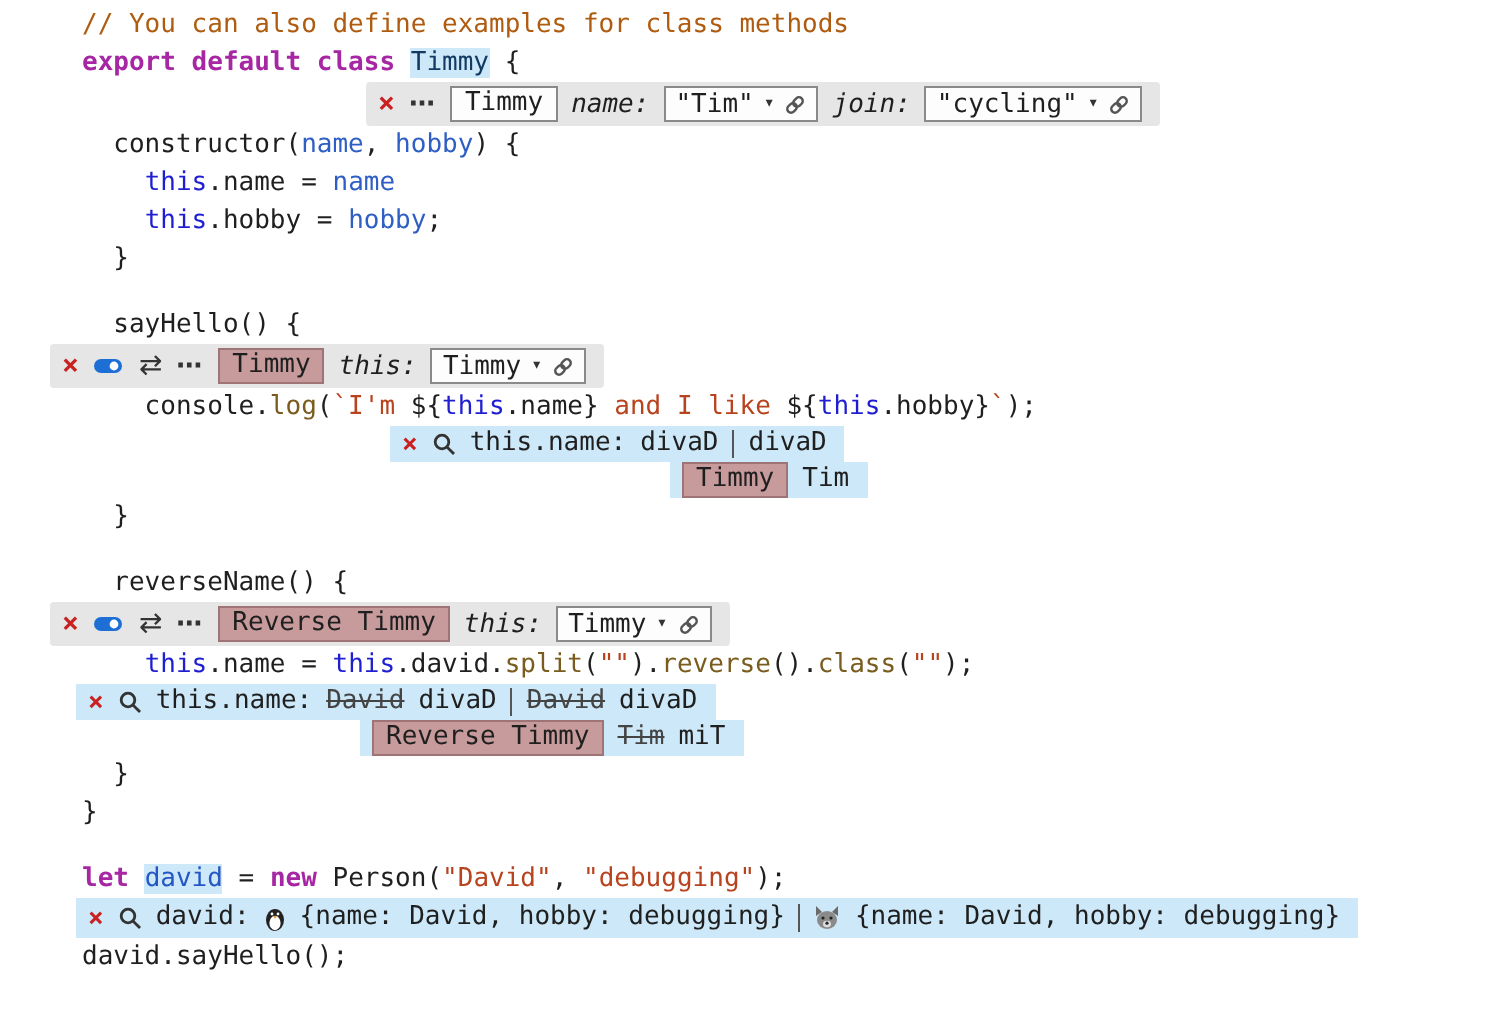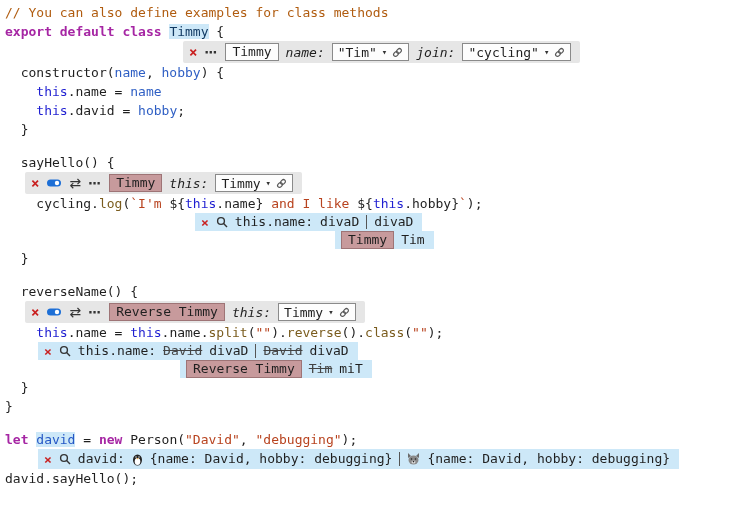--- a/index.html
+++ b/index.html
@@ -2,21 +2,21 @@
 <html style="--text: #1f1f1f; --comment: #b05c10; --keyword: #a626a4; --string: #b8431f; --kw-this: #1f1fd1; --param: #2f5fc4; --fn: #7a5c1e; --close: #c92121; --widget-bg: #e6e6e6; --chip-bg: #c79a9c; --chip-border: #9e7476; --box-bg: #fdfdfd; --box-border: #8a8a8a; --result-bg: #cde8f8; --hl-bg: #cde8f8; --class-name: #123a63; --var-name: #2457c5; --toggle-blue: #1d6fd6;"><head>
 <meta charset="utf-8">
 <style>
   html,body{margin:0;padding:0;background:#ffffff;}
   body{
     width:749px;height:516px;overflow:hidden;
     font-family:"DejaVu Sans Mono", monospace;
     font-size:13px;color:var(--text,#1f1f1f);
   }
   .page{padding:3px 0 0 5px;}
-  .line{white-space:pre;height:19px;line-height:19px;}
+  .line{white-space:pre;height:19px;line-height:19px;margin-left:36px;}
   .blank{height:14px;}
   .tk-cm{color:var(--comment,#b05c10);}
   .tk-kw{color:var(--keyword,#a626a4);font-weight:bold;}
   .tk-str{color:var(--string,#b8431f);}
   .tk-this{color:var(--kw-this,#1f1fd1);}
   .tk-param{color:var(--param,#2f5fc4);}
   .tk-fn{color:var(--fn,#7a5c1e);}
   .hl-cls{background:var(--hl-bg,#cde8f8);color:var(--class-name,#123a63);}
   .hl-var{background:var(--hl-bg,#cde8f8);color:var(--var-name,#2457c5);}
   .wrow{
@@ -86,21 +86,21 @@
             <rect x="5" y="3.6" width="5.2" height="3.8" rx="1.9"></rect>
           </g>
         </svg>
     </span>
   </div>
 
   <div class="line"><span>  constructor(</span><span class="tk-param">name</span><span>, </span><span class="tk-param">hobby</span><span>) {</span></div>
 
   <div class="line"><span>    </span><span class="tk-this">this</span><span>.name = </span><span class="tk-param">name</span></div>
 
-  <div class="line"><span>    </span><span class="tk-this">this</span><span>.david = </span><span class="tk-param">hobby</span><span>;</span></div>
+  <div class="line"><span>    </span><span class="tk-this">this</span><span>.hobby = </span><span class="tk-param">hobby</span><span>;</span></div>
 
   <div class="line"><span>  }</span></div>
 
   <div class="blank"></div>
 
   <div class="line"><span>  sayHello() {</span></div>
 
   <div class="wrow" style="margin-left:20px">
     <span class="close">×</span>
     <svg class="ico" width="16" height="12" viewBox="0 0 16 12">
@@ -116,21 +116,21 @@
       <span class="caret">▾</span>
       <svg class="ico" width="11" height="11" viewBox="0 0 11 11">
           <g transform="rotate(-45 5.5 5.5)" fill="none" stroke="#555" stroke-width="1.2">
             <rect x="0.8" y="3.6" width="5.2" height="3.8" rx="1.9"></rect>
             <rect x="5" y="3.6" width="5.2" height="3.8" rx="1.9"></rect>
           </g>
         </svg>
     </span>
   </div>
 
-  <div class="line"><span>    cycling.</span><span class="tk-fn">log</span><span>(</span><span class="tk-str">`I'm </span><span>${</span><span class="tk-this">this</span><span>.name</span><span>}</span><span class="tk-str"> and I like </span><span>${</span><span class="tk-this">this</span><span>.hobby</span><span>}</span><span class="tk-str">`</span><span>);</span></div>
+  <div class="line"><span>    console.</span><span class="tk-fn">log</span><span>(</span><span class="tk-str">`I'm </span><span>${</span><span class="tk-this">this</span><span>.name</span><span>}</span><span class="tk-str"> and I like </span><span>${</span><span class="tk-this">this</span><span>.hobby</span><span>}</span><span class="tk-str">`</span><span>);</span></div>
 
   <div class="res" style="margin-left:190px">
     <span class="close">×</span>
     <svg class="ico" width="12" height="12" viewBox="0 0 12 12" fill="none" stroke="#333" stroke-width="1.4">
         <circle cx="5" cy="5" r="3.4"></circle>
         <line x1="7.6" y1="7.6" x2="11" y2="11"></line>
       </svg>
     <span>this.name:</span>
     <span>divaD</span>
     <span class="vsep"></span>
@@ -163,21 +163,21 @@
       <span class="caret">▾</span>
       <svg class="ico" width="11" height="11" viewBox="0 0 11 11">
           <g transform="rotate(-45 5.5 5.5)" fill="none" stroke="#555" stroke-width="1.2">
             <rect x="0.8" y="3.6" width="5.2" height="3.8" rx="1.9"></rect>
             <rect x="5" y="3.6" width="5.2" height="3.8" rx="1.9"></rect>
           </g>
         </svg>
     </span>
   </div>
 
-  <div class="line"><span>    </span><span class="tk-this">this</span><span>.name = </span><span class="tk-this">this</span><span>.name.</span><span class="tk-fn">split</span><span>(</span><span class="tk-str">""</span><span>).</span><span class="tk-fn">reverse</span><span>().</span><span class="tk-fn">class</span><span>(</span><span class="tk-str">""</span><span>);</span></div>
+  <div class="line"><span>    </span><span class="tk-this">this</span><span>.name = </span><span class="tk-this">this</span><span>.david.</span><span class="tk-fn">split</span><span>(</span><span class="tk-str">""</span><span>).</span><span class="tk-fn">reverse</span><span>().</span><span class="tk-fn">class</span><span>(</span><span class="tk-str">""</span><span>);</span></div>
 
   <div class="res" style="margin-left:33px">
     <span class="close">×</span>
     <svg class="ico" width="12" height="12" viewBox="0 0 12 12" fill="none" stroke="#333" stroke-width="1.4">
         <circle cx="5" cy="5" r="3.4"></circle>
         <line x1="7.6" y1="7.6" x2="11" y2="11"></line>
       </svg>
     <span>this.name:</span>
     <span class="strike">David</span>
     <span>divaD</span>

